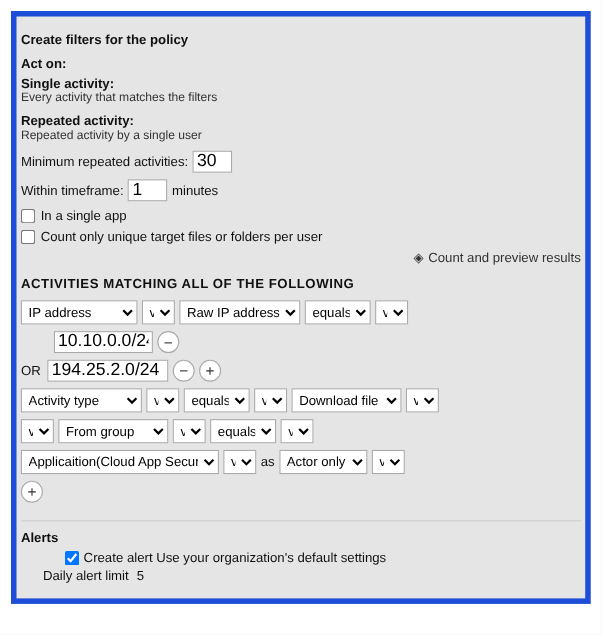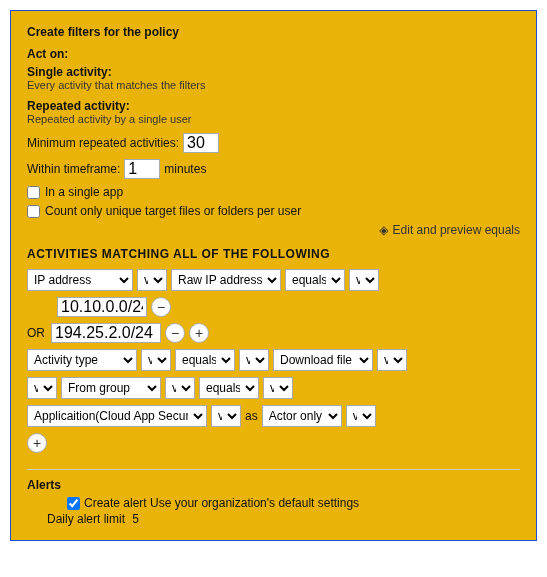--- a/index.html
+++ b/index.html
@@ -6,24 +6,24 @@
     body {
       font-family: Arial, sans-serif;
       font-size: 12px;
       background: #fff;
       color: #111;
       width: 547px;
       min-height: 577px;
       padding: 0;
     }
     .container {
-      border: 1px solid #1d4ed8;
+      border: 5px solid #1d4ed8;
       margin: 10px;
-      padding: 14px 16px;
-      background: #eab308;
+      padding: 14px 4px;
+      background: #e5e5e5;
     }
     .section-title {
       font-weight: bold;
       margin-bottom: 8px;
       font-size: 12px;
     }
     .act-on-label {
       font-weight: bold;
       margin-bottom: 4px;
     }
@@ -195,21 +195,21 @@
 
   
   <div class="checkbox-row">
     <input type="checkbox" style="">
     <label>Count only unique target files or folders per user</label>
   </div>
 
   
   <div class="preview-link">
     <span>◈</span>
-    <span>Edit and preview equals</span>
+    <span>Count and preview results</span>
   </div>
 
   
   <div class="activities-header">ACTIVITIES MATCHING ALL OF THE FOLLOWING</div>
 
   
   <div class="filter-row">
     <select style="width:106px">
       <option>IP address</option>
     </select>

